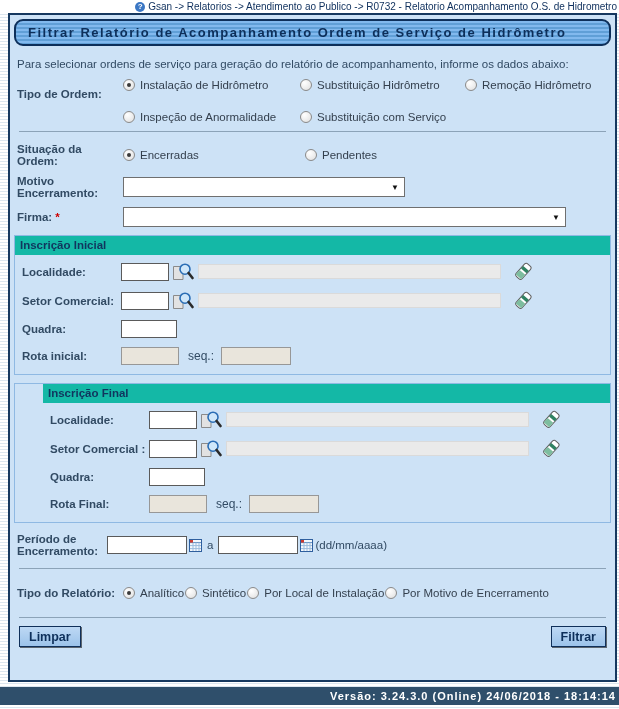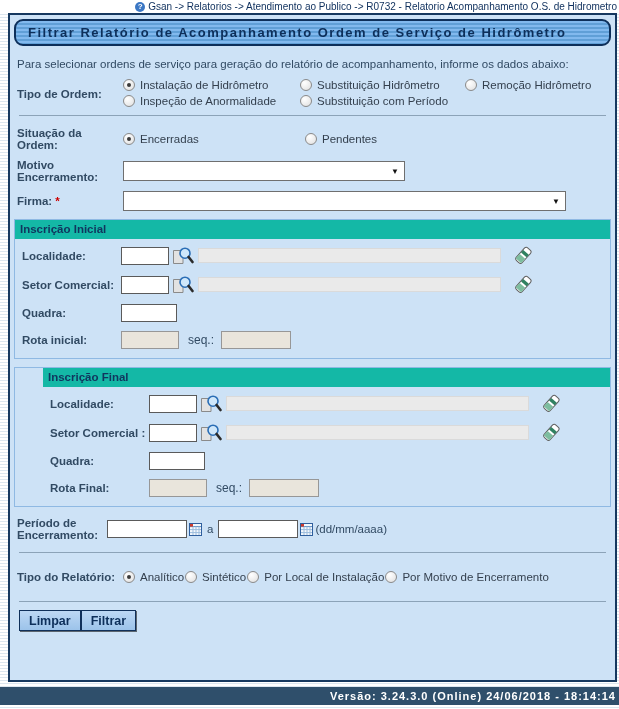--- a/index.html
+++ b/index.html
@@ -28,21 +28,21 @@
   .lbl { width:106px; flex:none; font-size:11.5px; font-weight:bold; color:#314a63; }
   .req { color:#cc0000; font-weight:bold; }
   
   .radio { display:inline-flex; align-items:center; cursor:default; }
   .rb { width:12px; height:12px; border-radius:50%; border:1px solid #8a8a8a;
     background:radial-gradient(circle at 35% 30%,#ffffff 0%,#e8e8e8 70%,#cfcfcf 100%);
     display:inline-block; position:relative; margin-right:5px; flex:none; }
   .rb.checked::after { content:""; position:absolute; left:3px; top:3px; width:4px; height:4px;
     border-radius:50%; background:#3a3a3a; }
   .rlbl { font-size:11.5px; color:#333f4d; white-space:nowrap; }
-  .radio-grid { display:grid; grid-template-columns:177px 165px auto; row-gap:4px; align-items:center; }
+  .radio-grid { display:grid; grid-template-columns:177px 165px auto; row-gap:20px; align-items:center; }
   .divider { border:none; border-top:1px solid #8ca3b8; margin:8px 9px; }
   
   .select { height:20px; background:#fff; border:1px solid #6f6f6f; display:flex;
     align-items:center; justify-content:space-between; padding:0 5px; }
   .sel-value { font-size:11px; color:#222; }
   .sel-arrow { font-size:8px; color:#111; flex:none; }
   
   .inp { height:18px; border:1px solid #5a5a5a; background:#fff; font-size:11px;
     font-family:"Liberation Sans",sans-serif; padding:0 2px; }
   .inp.dis { background:#e9e5dc; border:1px solid #979797; }
@@ -52,21 +52,21 @@
   .box-header { height:19px; line-height:19px; background:#14b8a6; padding-left:5px;
     font-size:11.5px; font-weight:bold; color:#11355e; }
   .box-body { padding:2px 7px 5px 7px; }
   .brow { display:flex; align-items:center; height:29px; }
   .brow .lbl { width:99px; }
   .ico { flex:none; display:inline-flex; }
   .eraser-wrap { margin-left:12px; }
   .seq { font-size:12px; color:#314a63; margin:0 7px 0 9px; }
   .hint { font-size:11.5px; color:#314a63; }
   
-  .btnrow { display:flex; justify-content:flex-start; padding:0 9px; margin-top:6px; }
+  .btnrow { display:flex; justify-content:space-between; padding:0 9px; margin-top:6px; }
   .btn { height:21px; padding:0 9px; font-size:12.5px; font-weight:bold; color:#0d2f5a;
     background:linear-gradient(#bdd8f4,#9cc3ea); border:1px solid #10305a;
     box-shadow:1px 1px 0 rgba(0,0,0,.55); font-family:"Liberation Sans",sans-serif; cursor:pointer; }
   
   .footer { position:absolute; left:0; top:687px; width:619px; height:18px;
     background:#2f4f6b; color:#ffffff; font-size:11px; font-weight:bold;
     letter-spacing:1px; text-align:right; line-height:18px; padding-right:3px; }
 </style>
 </head>
 <body>
@@ -123,21 +123,21 @@
       <label class="radio">
         <span class="rb"></span>
         <span class="rlbl">Remoção Hidrômetro</span>
       </label>
       <label class="radio">
         <span class="rb"></span>
         <span class="rlbl">Inspeção de Anormalidade</span>
       </label>
       <label class="radio">
         <span class="rb"></span>
-        <span class="rlbl">Substituição com Período</span>
+        <span class="rlbl">Substituição com Serviço</span>
       </label>
     </div>
   </div>
 
   <hr class="divider">
 
   <div class="row" style="min-height:30px;">
     <div class="lbl">Situação da Ordem:</div>
     <div style="display:grid; grid-template-columns:182px auto; align-items:center;">
       <label class="radio">

